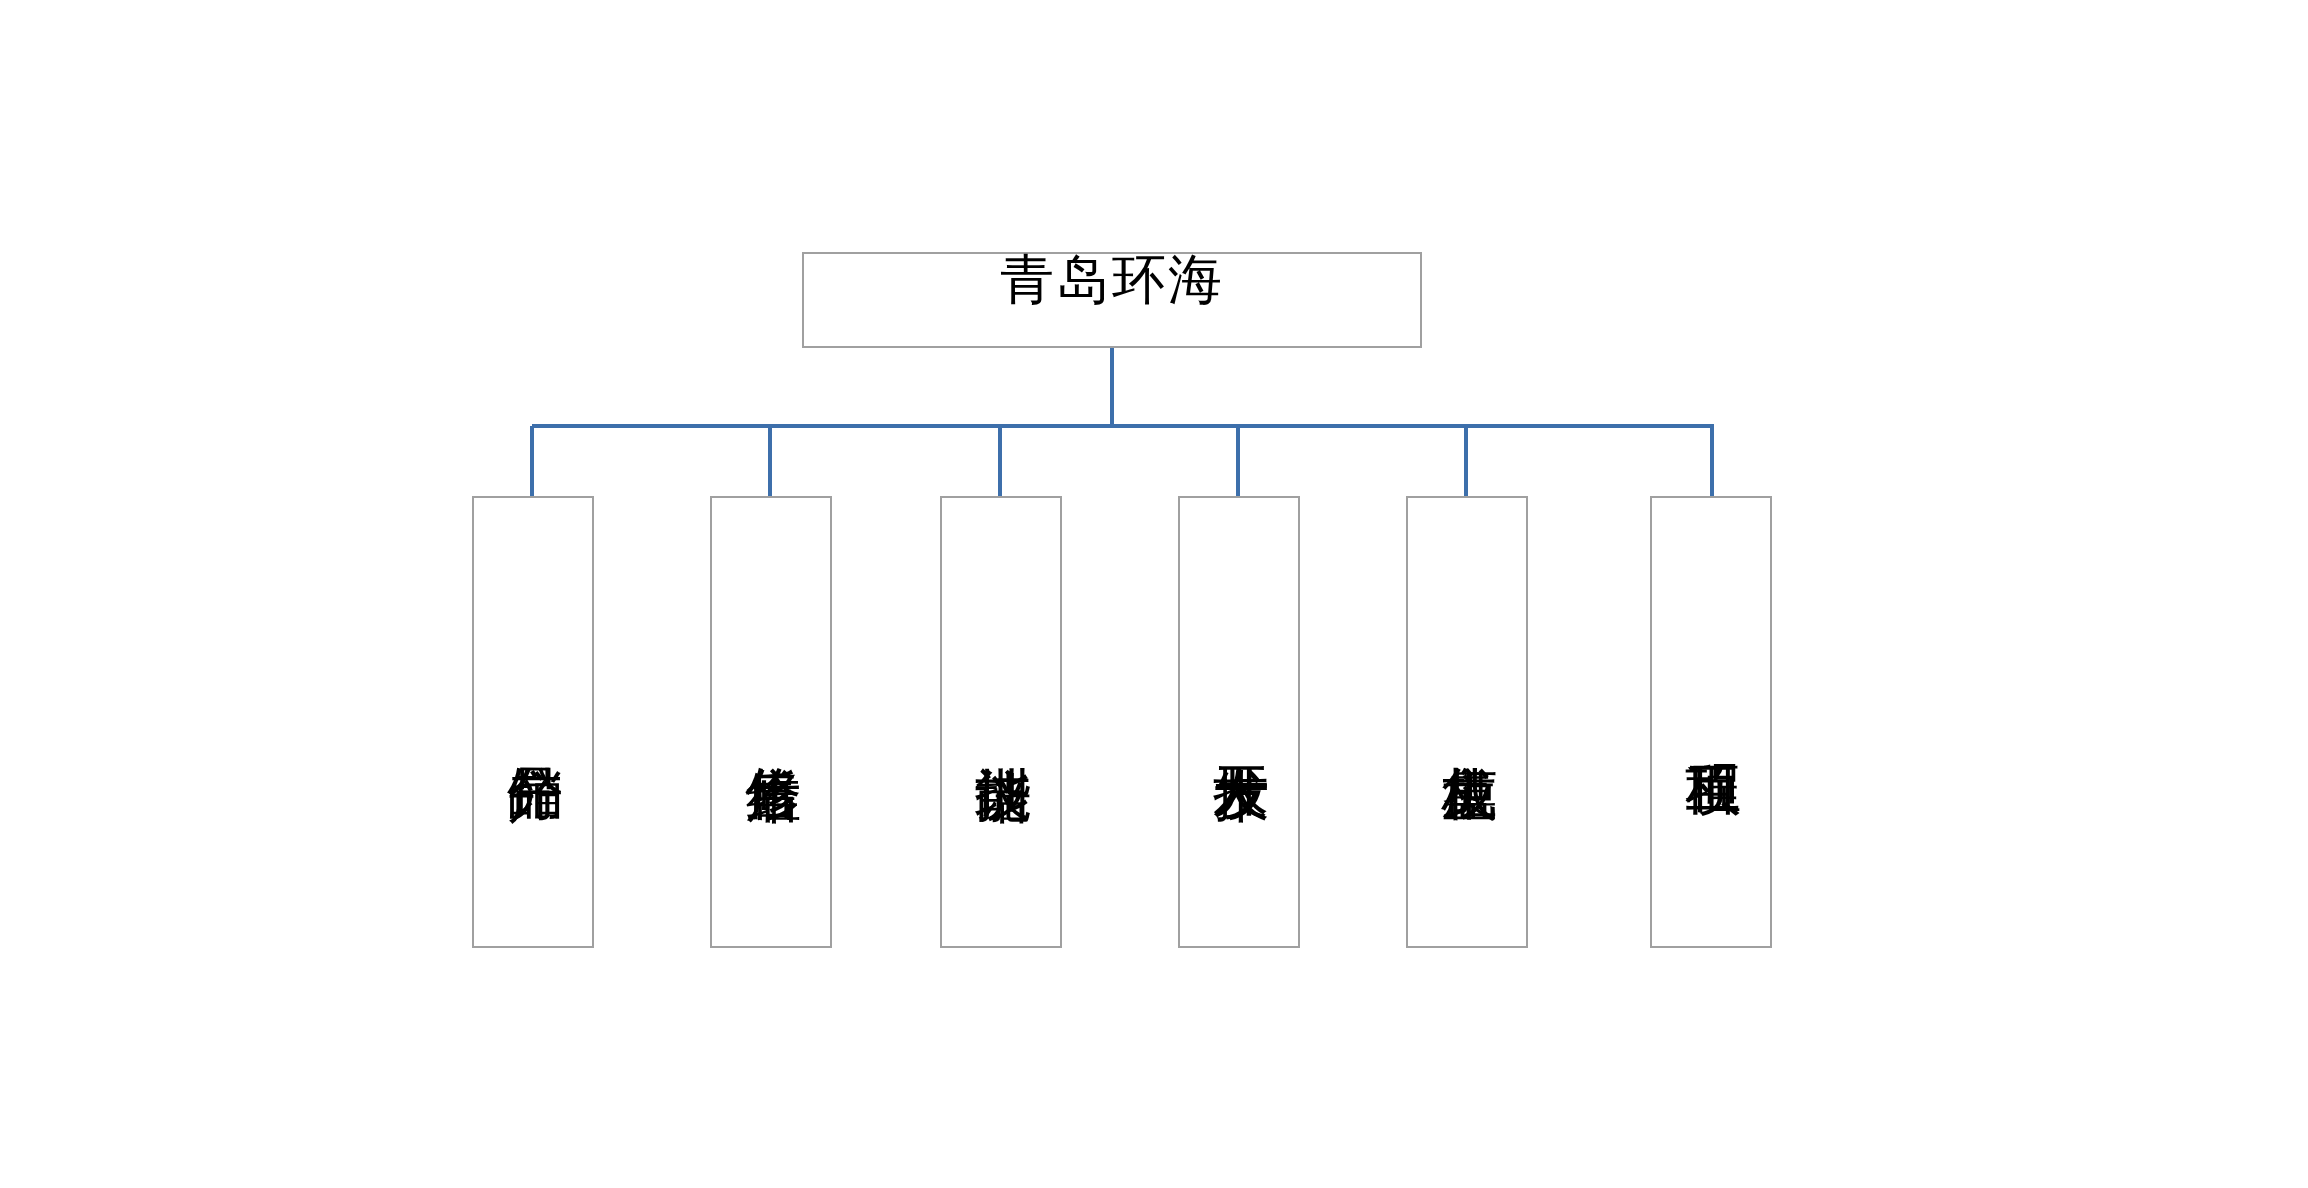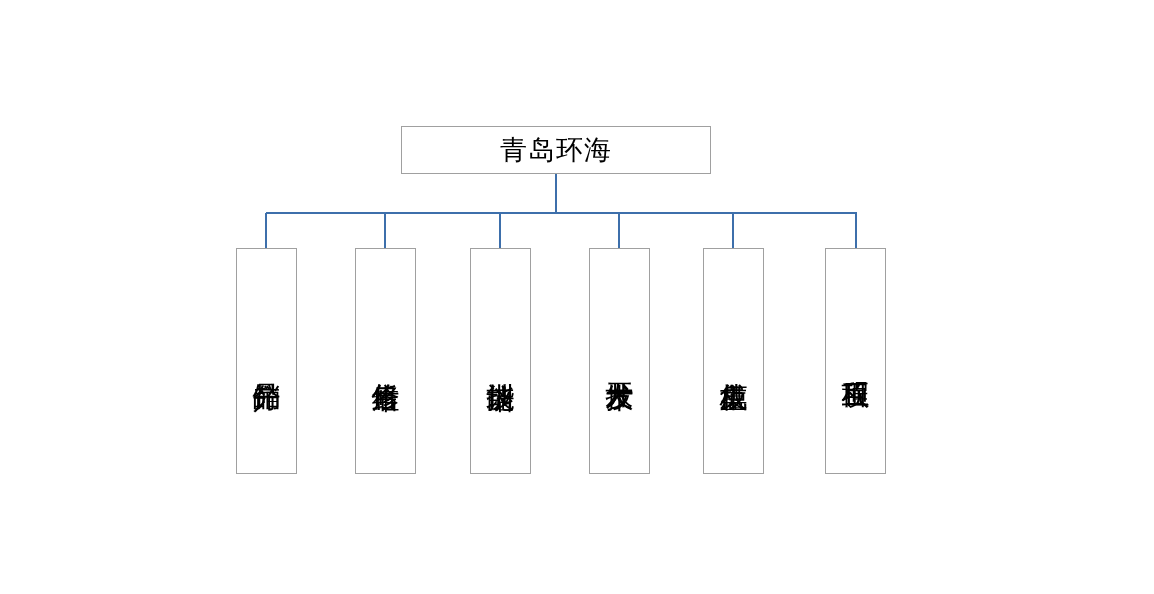--- a/index.html
+++ b/index.html
@@ -24,21 +24,21 @@
     box-sizing: border-box;
     border: 1px solid #a0a0a0;
     background: #ffffff;
   }
   .node-root {
     left: 401px;
     top: 126px;
     width: 310px;
     height: 48px;
     display: flex;
-    align-items: center;
+    align-items: flex-start;
     justify-content: center;
   }
   .node-root .node-label {
     font-size: 27px;
     line-height: 1;
     color: #000000;
     letter-spacing: 1px;
     white-space: nowrap;
   }
 

